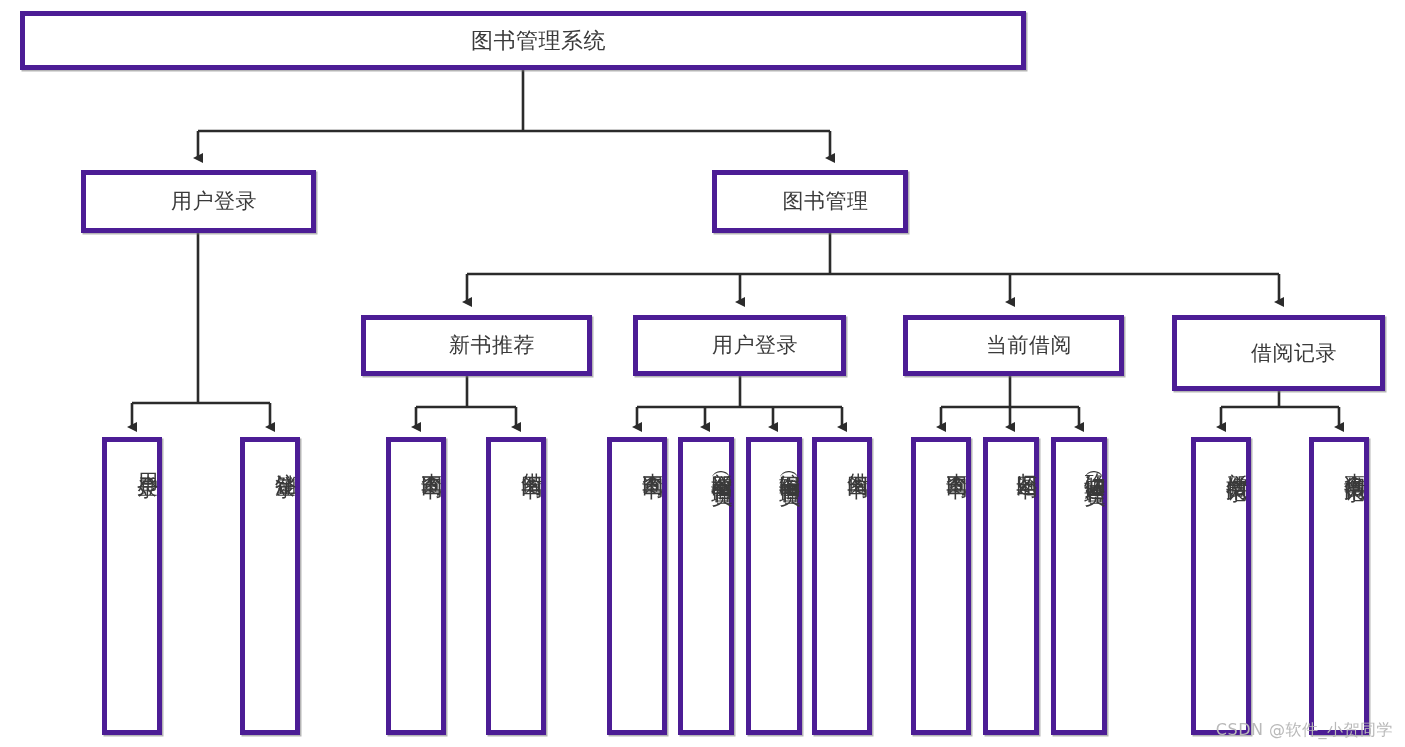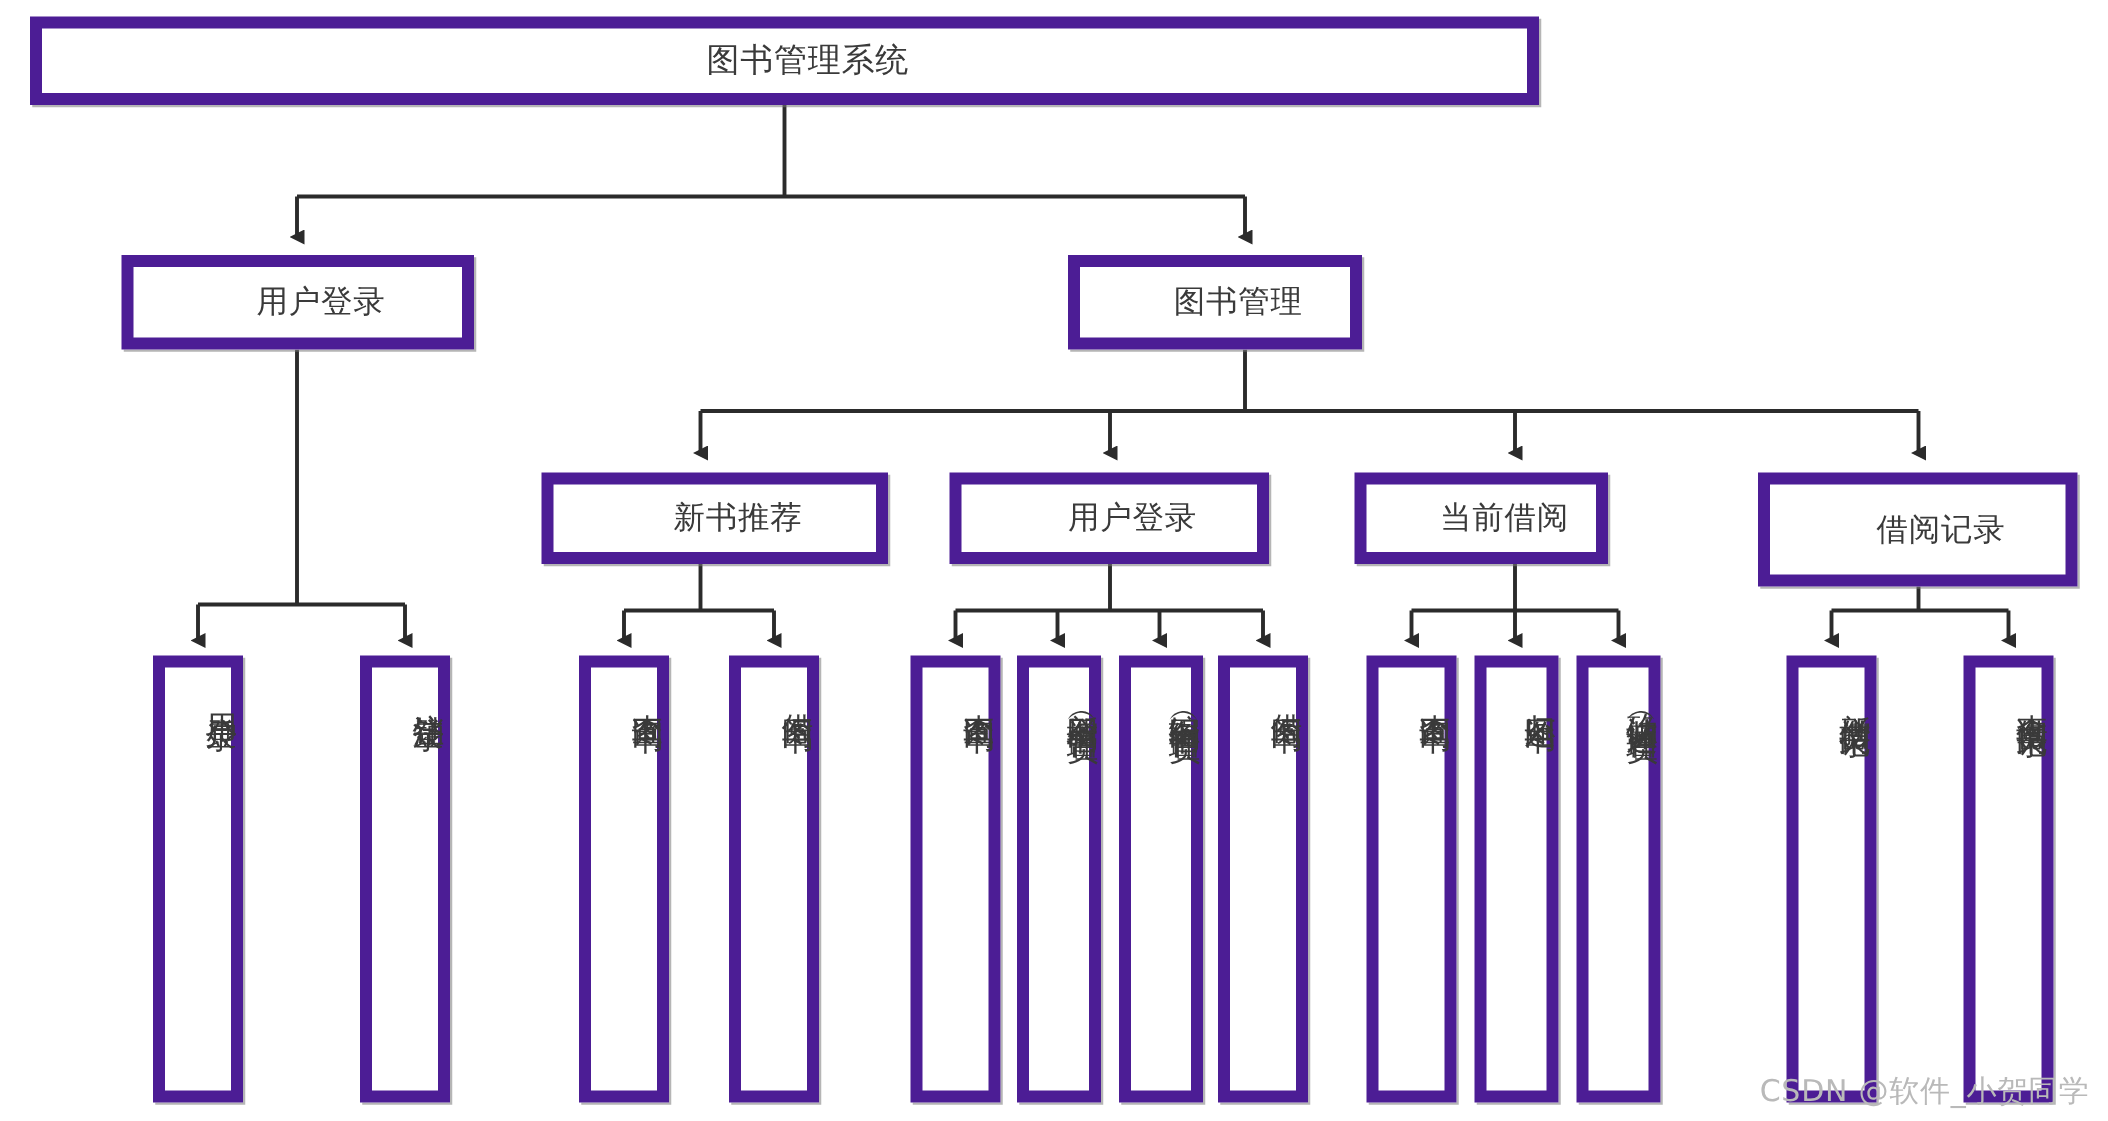--- a/index.html
+++ b/index.html
@@ -22,21 +22,21 @@
     position: absolute;
     left: 0;
     top: 0;
     width: 1405px;
     height: 747px;
     pointer-events: none;
   }
   .node {
     position: absolute;
     box-sizing: border-box;
-    border: 8px solid #4c1d95;
+    border: 5px solid #4c1d95;
     background: #ffffff;
     display: flex;
     align-items: center;
     justify-content: center;
     box-shadow: 1.5px 1.5px 0 rgba(120,120,120,0.55);
     padding-left: 31px;
   }
   .node .label {
     color: #3a3a3a;
     font-size: 21px;
@@ -56,21 +56,21 @@
     font-size: 21px;
     line-height: 1.45;
     letter-spacing: 2px;
     white-space: nowrap;
   }
   .node.root .label { font-size: 22px; }
   #watermark {
     position: absolute;
     right: 12px;
     bottom: 6px;
-    font-size: 20px;
+    font-size: 16px;
     color: #b9b9b9;
     letter-spacing: 0.5px;
     white-space: nowrap;
     user-select: none;
     margin-left: 40px;
   }
 </style>
 </head>
 <body>
 
@@ -136,21 +136,21 @@
   <div class="node" style="left:712px; top:170px; width:196px; height:63px;">
     <span class="label">图书管理</span>
   </div>
 
   <div class="node" style="left:361px; top:315px; width:231px; height:61px;">
     <span class="label">新书推荐</span>
   </div>
   <div class="node" style="left:633px; top:315px; width:213px; height:61px;">
     <span class="label">用户登录</span>
   </div>
-  <div class="node" style="left:903px; top:315px; width:169px; height:61px;">
+  <div class="node" style="left:903px; top:315px; width:221px; height:61px;">
     <span class="label">当前借阅</span>
   </div>
   <div class="node" style="left:1172px; top:315px; width:213px; height:76px;">
     <span class="label">借阅记录</span>
   </div>
 
   <div class="node vertical" style="left:102px; top:437px; width:60px; height:298px;">
     <span class="label">用户登录</span>
   </div>
   <div class="node vertical" style="left:240px; top:437px; width:60px; height:298px;">

